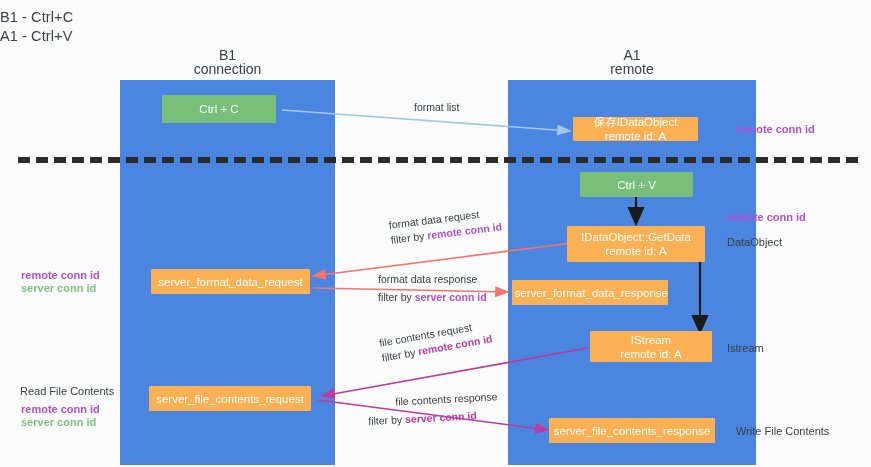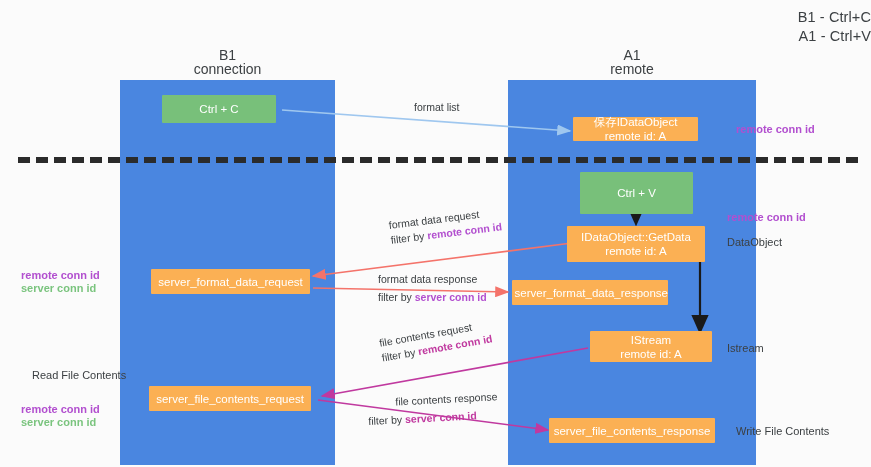--- a/index.html
+++ b/index.html
@@ -15,21 +15,21 @@
     position: relative;
     width: 871px;
     height: 467px;
     background: #fbfbfb;
     overflow: hidden;
   }
   .abs { position: absolute; }
 
   
   .title {
-    text-align: right;
+    text-align: left;
     font-size: 14.5px;
     color: #3c4043;
     line-height: 19px;
     letter-spacing: .1px;
   }
 
   
   .col-header {
     text-align: center;
     font-size: 14px;
@@ -149,21 +149,21 @@
 
   <div class="abs box green" style="left:162px; top:95px; width:114px; height:28px;">
     <span>Ctrl + C</span>
   </div>
 
   <div class="abs box orange" style="left:573px; top:117px; width:125px; height:24px;">
     <span>保存IDataObject</span>
     <span class="l2">remote id: A</span>
   </div>
 
-  <div class="abs box green" style="left:580px; top:172px; width:113px; height:42px;">
+  <div class="abs box green" style="left:580px; top:172px; width:113px; height:25px;">
     <span>Ctrl + V</span>
   </div>
 
   <div class="abs box orange" style="left:567px; top:226px; width:138px; height:36px;">
     <span>IDataObject::GetData</span>
     <span class="l2">remote id: A</span>
   </div>
 
   <div class="abs box orange" style="left:151px; top:269px; width:159px; height:25px;">
     <span>server_format_data_request</span>
@@ -224,17 +224,17 @@
 
   <div class="abs side-note" style="left:727px; top:235px;">DataObject</div>
 
   <div class="abs side-note" style="left:727px; top:341px;">Istream</div>
 
   <div class="abs side-note" style="left:736px; top:424px;">Write File Contents</div>
 
   <div class="abs side-note bold-purple" style="left:21px; top:268px;">remote conn id</div>
   <div class="abs side-note bold-green" style="left:21px; top:281px;">server conn id</div>
 
-  <div class="abs side-note" style="left:20px; top:368px;margin-left:12px;">Read File Contents</div>
+  <div class="abs side-note" style="left:20px; top:384px;">Read File Contents</div>
   <div class="abs side-note bold-purple" style="left:21px; top:402px;">remote conn id</div>
   <div class="abs side-note bold-green" style="left:21px; top:415px;">server conn id</div>
 
 </div>
 
 </body></html>

